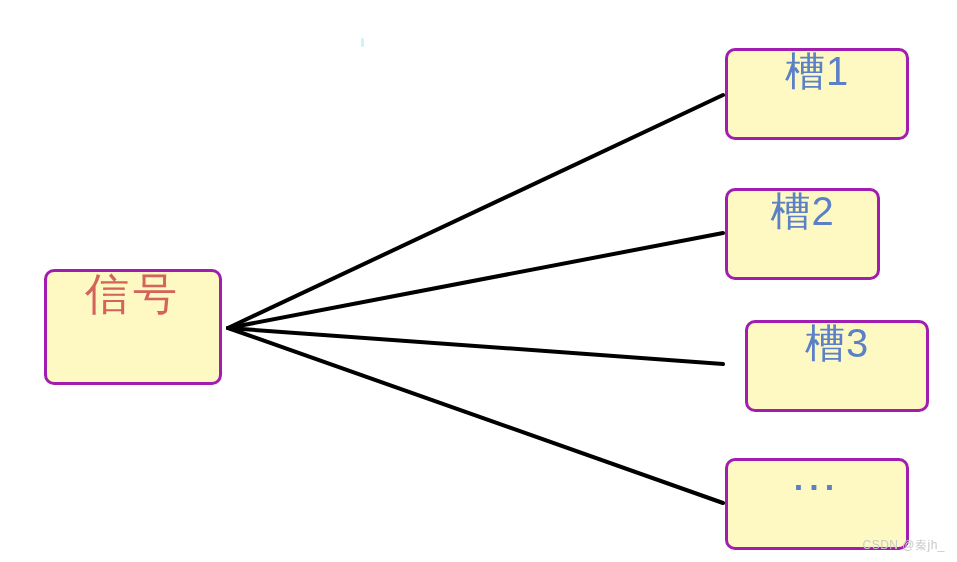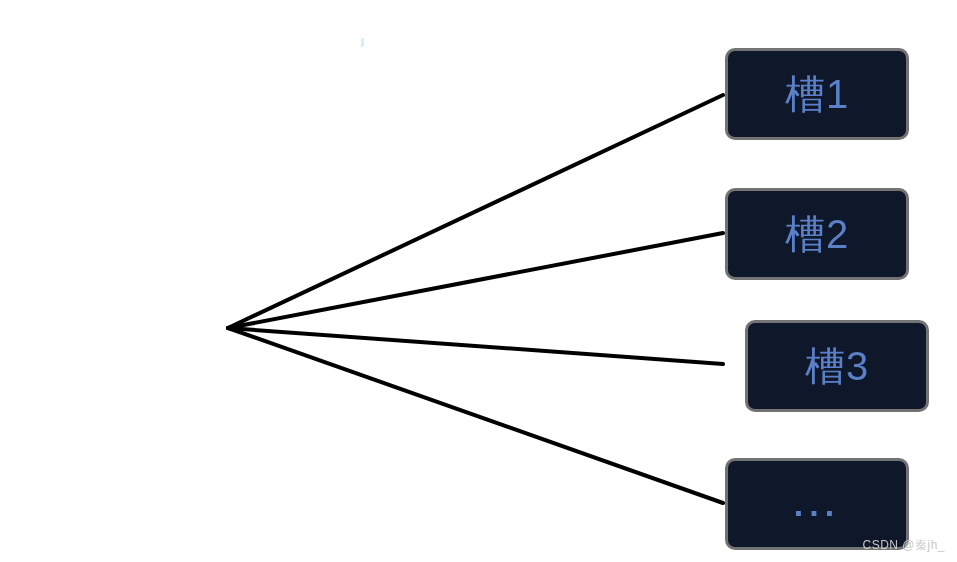--- a/index.html
+++ b/index.html
@@ -21,25 +21,25 @@
     position: absolute;
     left: 0;
     top: 0;
     width: 957px;
     height: 562px;
     pointer-events: none;
   }
   .node {
     position: absolute;
     box-sizing: border-box;
-    background: #0f172a;
-    border: 3px solid #737373;
+    background: #fef9c3;
+    border: 3px solid #a21caf;
     border-radius: 10px;
     display: flex;
-    align-items: center;
+    align-items: flex-start;
     justify-content: center;
     line-height: 1;
   }
   .node-label {
     font-size: 40px;
     letter-spacing: 1px;
     white-space: nowrap;
   }
   .node-signal {
     left: 44px;
@@ -95,26 +95,29 @@
 
   <svg id="edge-layer" viewBox="0 0 957 562" width="957" height="562" xmlns="http://www.w3.org/2000/svg">
     <g id="edges" stroke="#000000" stroke-width="4" stroke-linecap="round" fill="none">
         <line x1="228" y1="328" x2="723" y2="95"></line>
         <line x1="228" y1="328" x2="723" y2="233"></line>
         <line x1="228" y1="328" x2="723" y2="364"></line>
         <line x1="228" y1="328" x2="723" y2="503"></line>
       </g>
   </svg>
 
+  <div class="node node-signal" style="left: 44px; top: 269px; width: 178px; height: 116px;">
+    <span class="node-label">信号</span>
+  </div>
 
   <div class="node node-slot node-slot-1" style="left: 725px; top: 48px; width: 184px; height: 92px;">
     <span class="node-label">槽1</span>
   </div>
 
-  <div class="node node-slot node-slot-2" style="left: 725px; top: 188px; width: 184px; height: 92px;">
+  <div class="node node-slot node-slot-2" style="left: 725px; top: 188px; width: 155px; height: 92px;">
     <span class="node-label">槽2</span>
   </div>
 
   <div class="node node-slot node-slot-3" style="left: 745px; top: 320px; width: 184px; height: 92px;">
     <span class="node-label">槽3</span>
   </div>
 
   <div class="node node-slot node-slot-4" style="left: 725px; top: 458px; width: 184px; height: 92px;">
     <span class="node-label">...</span>
   </div>

